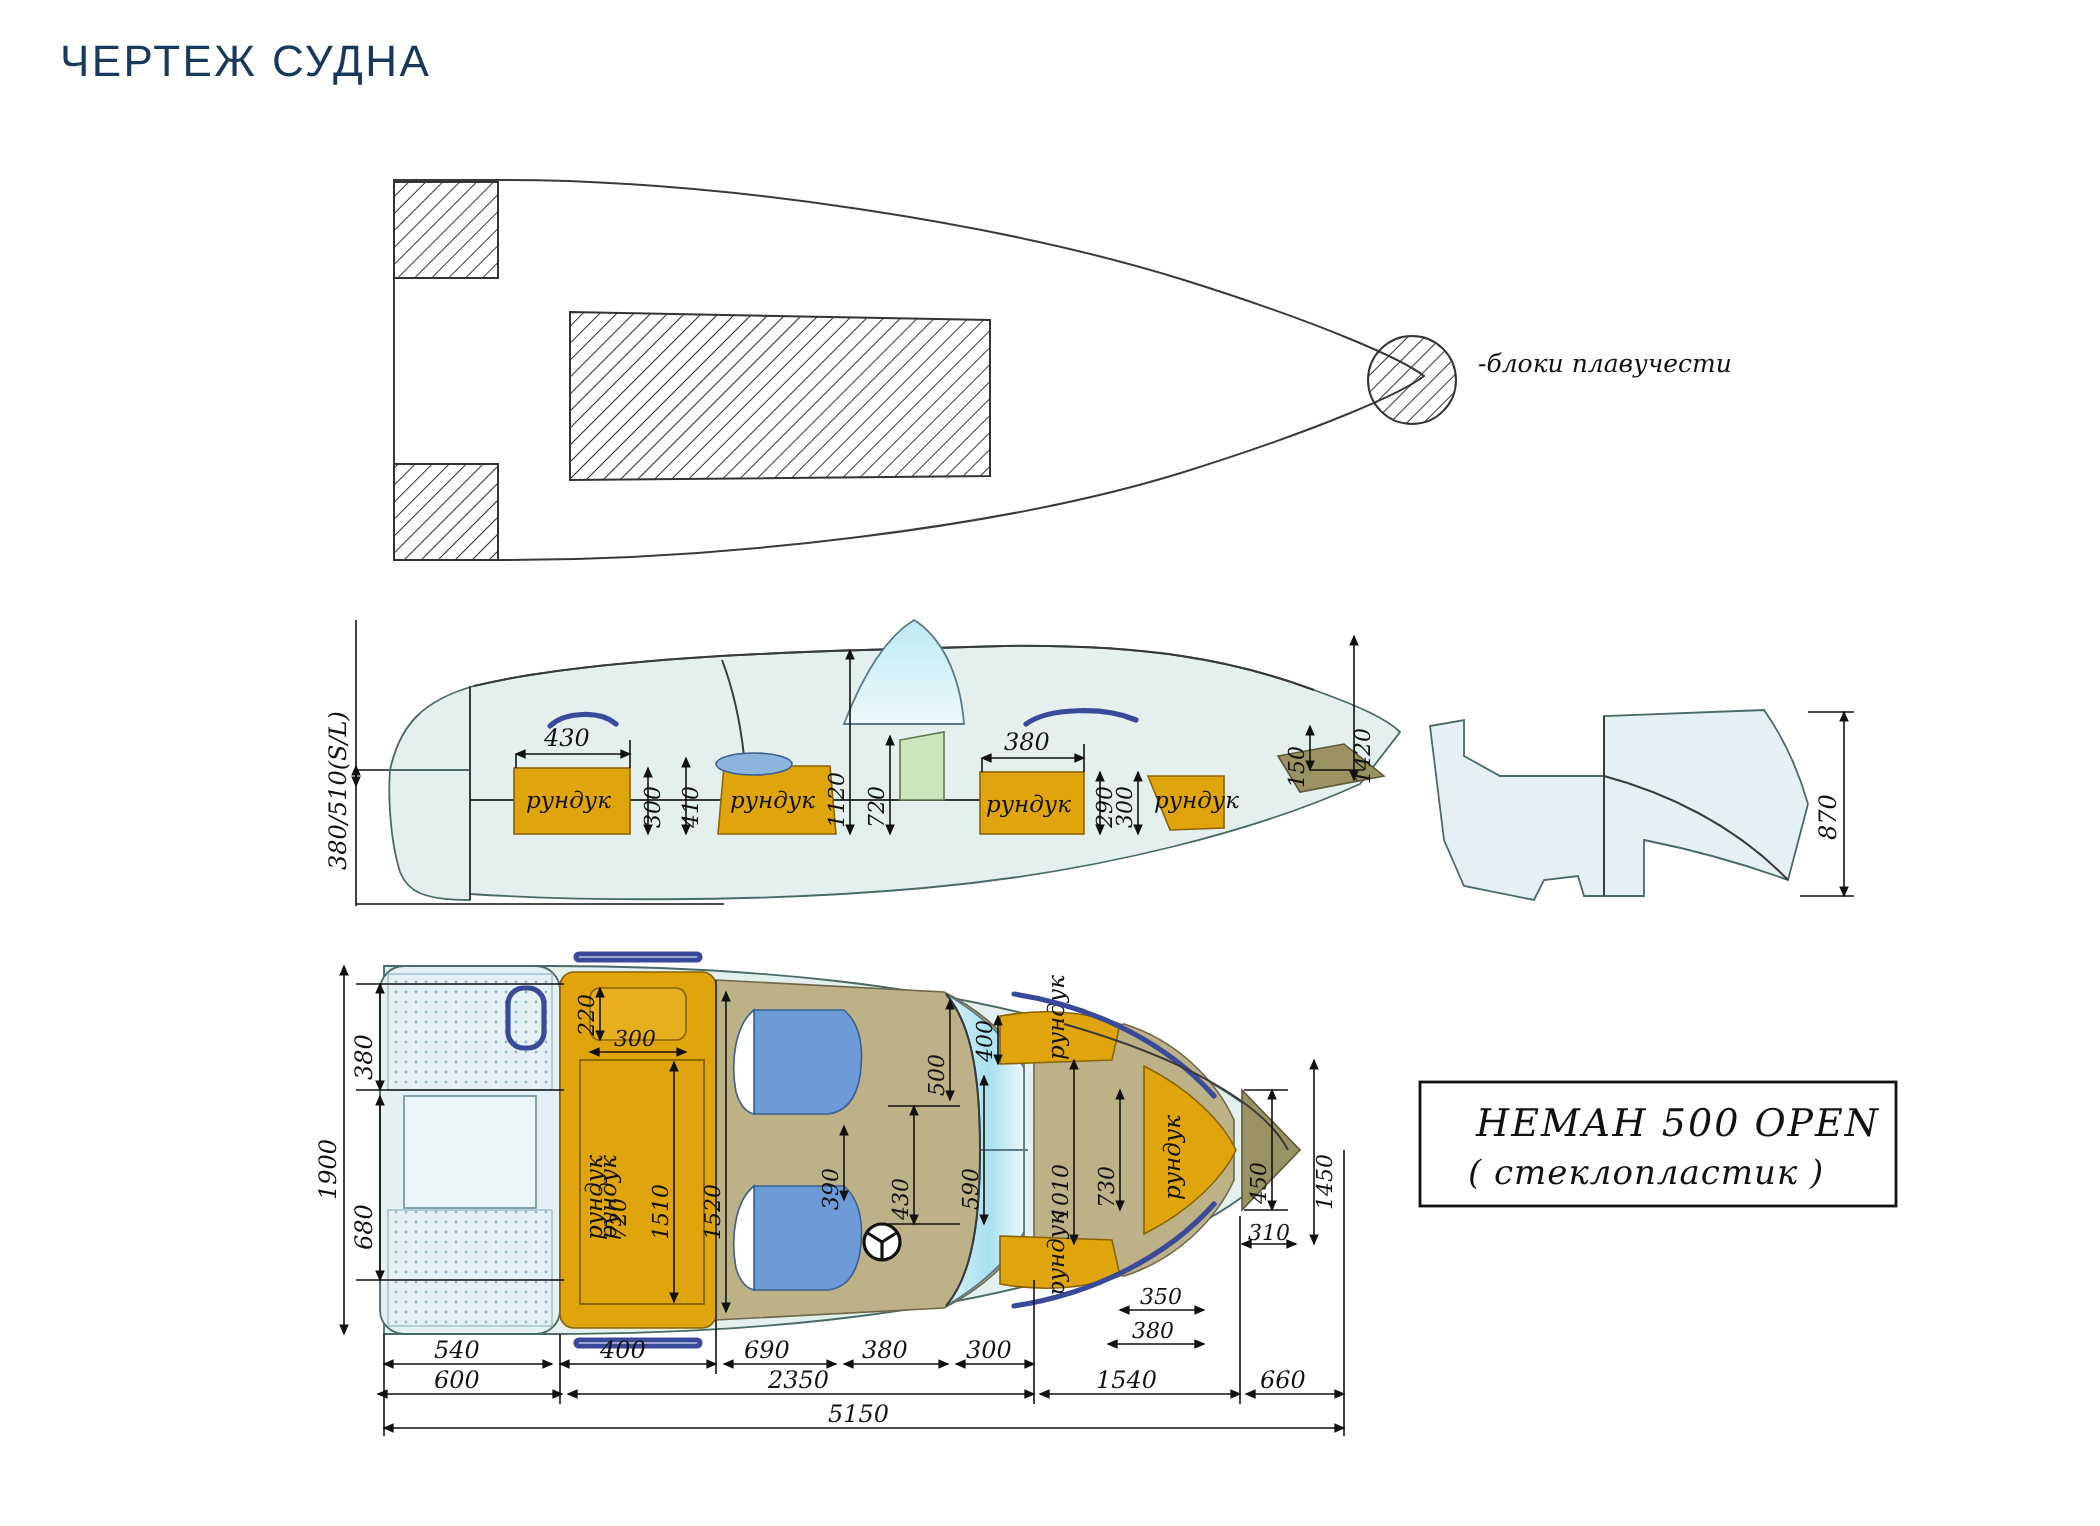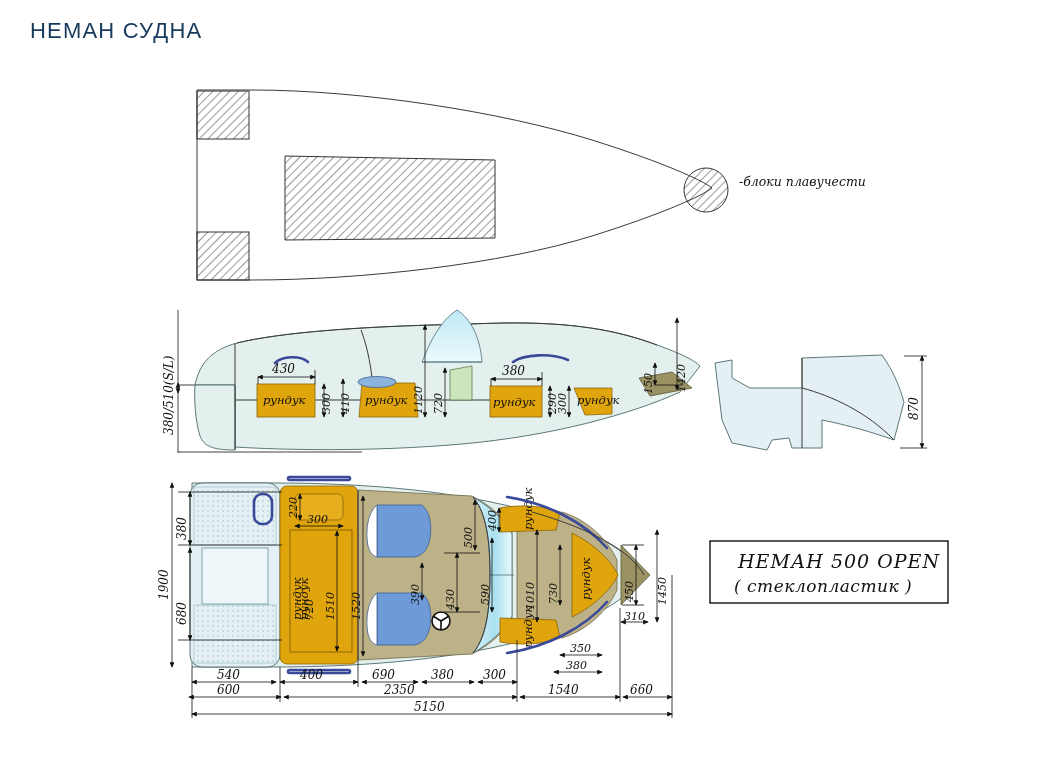--- a/index.html
+++ b/index.html
@@ -24,21 +24,21 @@
   .rest{fill:#ffffff;stroke:#3b5f91;stroke-width:.8;}
   .glass{stroke:#5a7a88;stroke-width:.9;}
   .rail{stroke:#3a4a9a;stroke-width:2.6;fill:none;stroke-linecap:round;}
   .khaki{fill:#9a9263;stroke:#5c5838;stroke-width:.8;}
   .greenpnl{fill:#cbe6bd;stroke:#5f7a52;stroke-width:.8;}
   .stern{fill:#e4f0f4;stroke:#4a6a68;stroke-width:.9;}
 </style>
 </head>
 <body>
 
-<div id="page-title">НЕМАН СУДНА</div>
+<div id="page-title">ЧЕРТЕЖ СУДНА</div>
 
 <div id="canvas-wrap">
 <svg width="1050" height="763" viewBox="0 0 1050 763" xmlns="http://www.w3.org/2000/svg">
   <defs>
     <pattern id="hatch" patternUnits="userSpaceOnUse" width="6" height="6" patternTransform="rotate(45)">
       <line x1="0" y1="0" x2="0" y2="6" stroke="#333" stroke-width="1"></line>
     </pattern>
     <pattern id="dots" patternUnits="userSpaceOnUse" width="4" height="4">
       <circle cx="1" cy="1" r="0.7" fill="#6b6545"></circle>
     </pattern>

